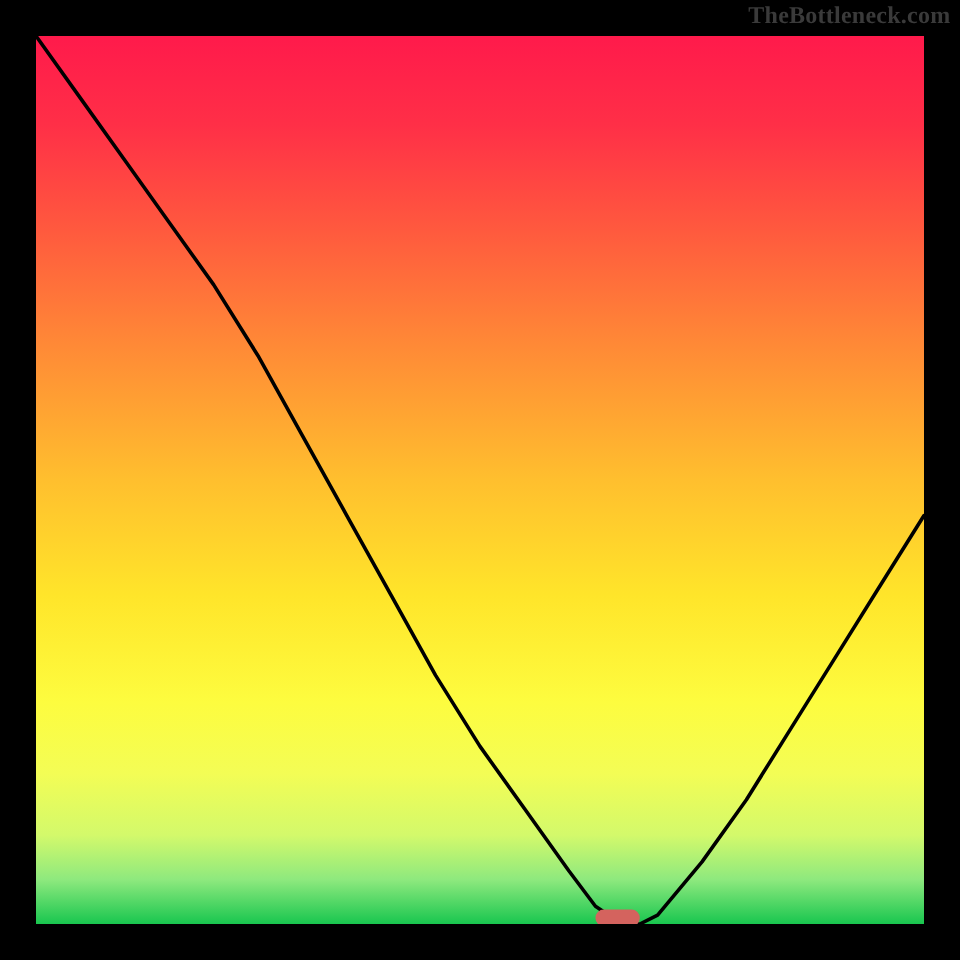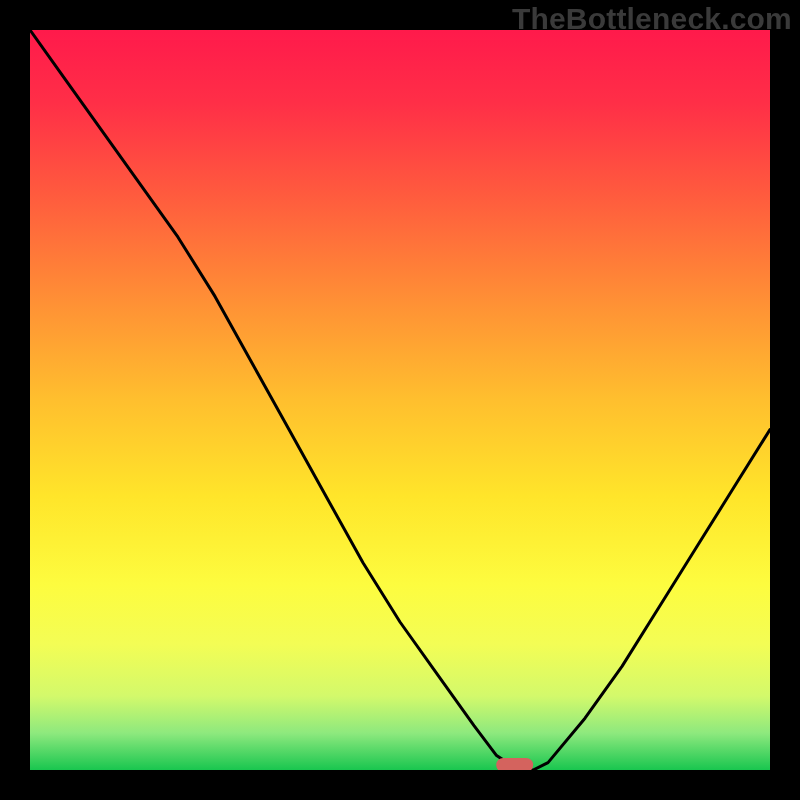--- a/index.html
+++ b/index.html
@@ -17,24 +17,25 @@
     top: 0;
     width: 800px;
     height: 800px;
     background: #000;
   }
   .watermark {
     position: absolute;
     top: 2px;
     right: 8px;
     color: #3a3a3a;
-    font-size: 30px;
+    font-size: 20px;
     font-weight: 600;
     letter-spacing: 0.2px;
     user-select: none;
+    font-family: Liberation Serif, serif;
   }
   .plot {
     position: absolute;
     left: 30px;
     top: 30px;
     width: 740px;
     height: 740px;
   }
   .plot svg {
     display: block;

